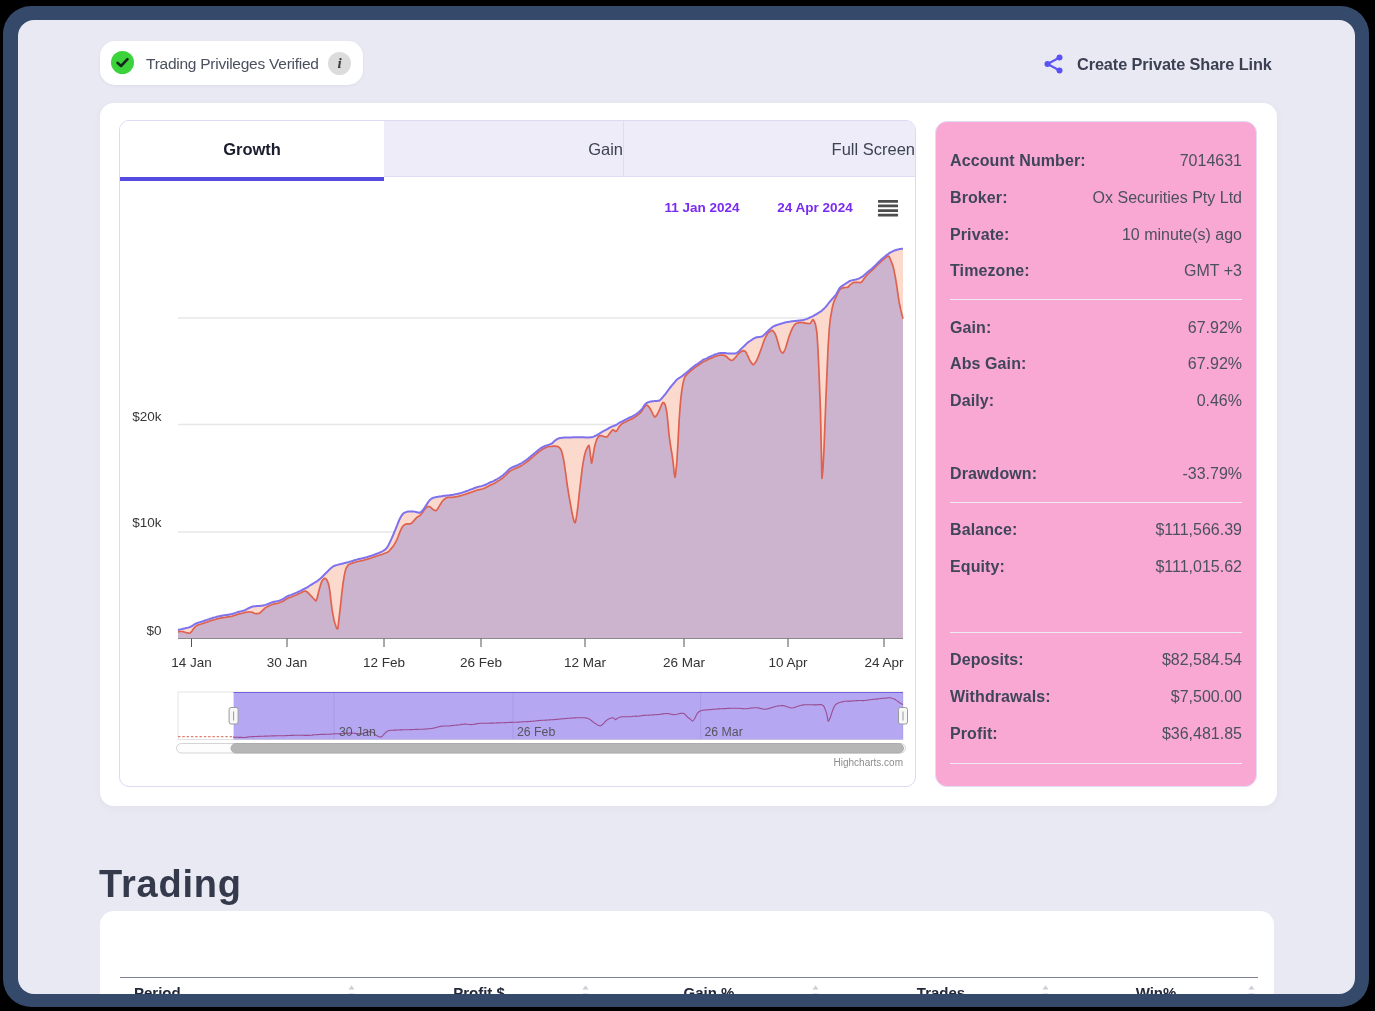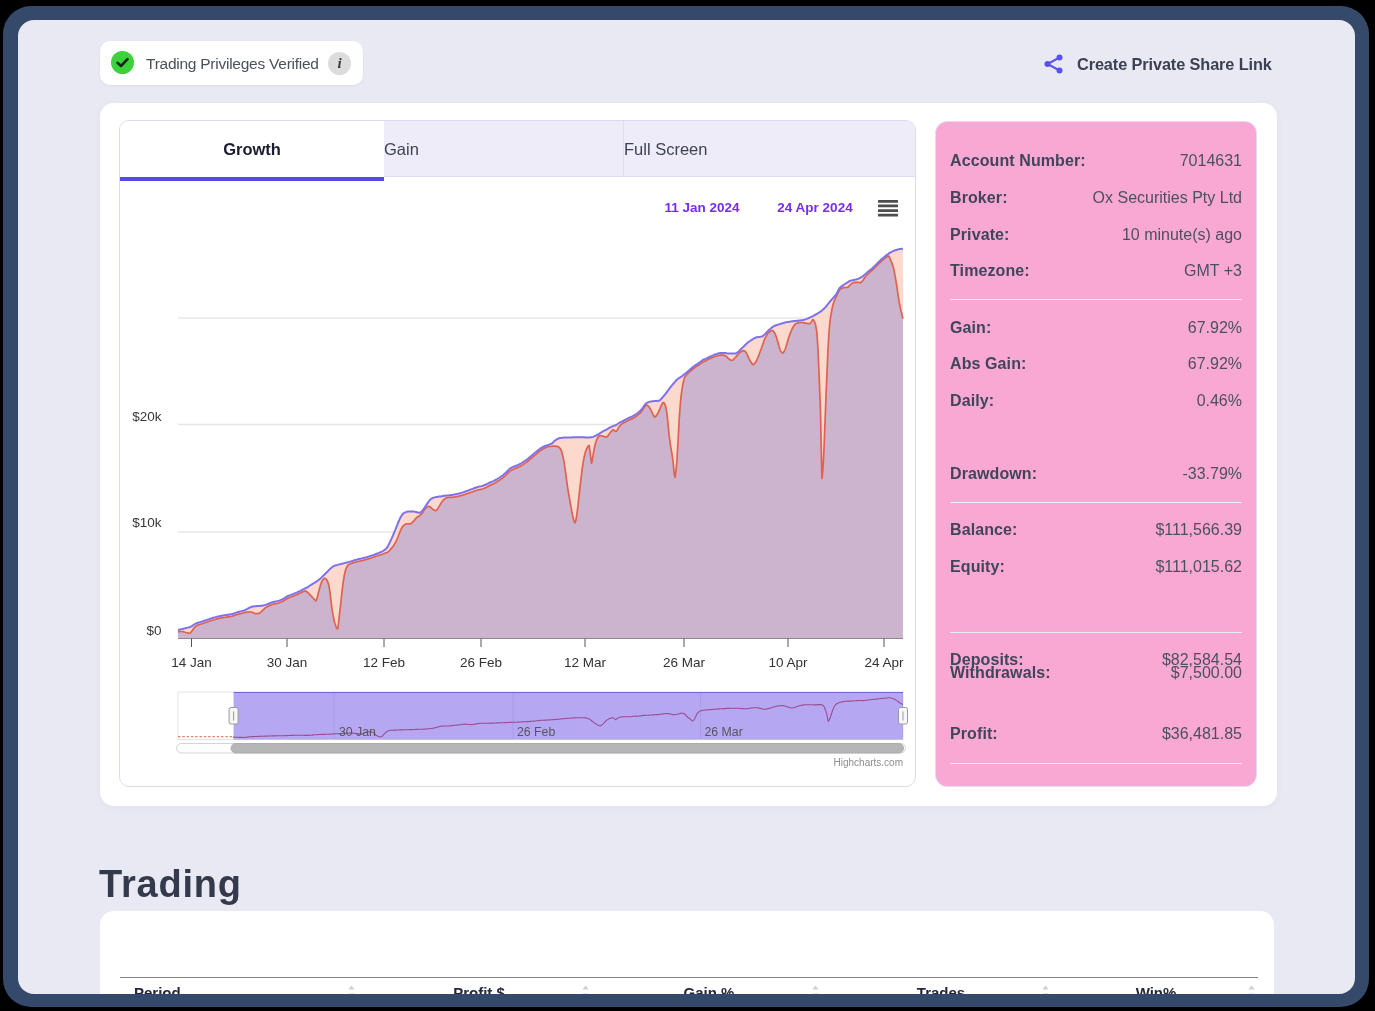--- a/index.html
+++ b/index.html
@@ -3,40 +3,40 @@
 <meta charset="utf-8">
 <style>
 * { margin:0; padding:0; box-sizing:border-box; }
 html,body { width:1375px; height:1011px; background:#000; overflow:hidden;
   font-family:"Liberation Sans", sans-serif; }
 .frame { position:absolute; left:3px; top:6px; width:1366px; height:1001px;
   background:#35496a; border-radius:28px; }
 .page { position:absolute; left:18px; top:20px; width:1337px; height:974px;
   background:#e9e9f3; border-radius:16px; overflow:hidden; }
 .pill { position:absolute; left:82px; top:21px; width:263px; height:44px;
-  background:#fff; border-radius:10px; box-shadow:0 1px 3px rgba(40,40,80,.06); }
+  background:#fff; border-radius:15px; box-shadow:0 1px 3px rgba(40,40,80,.06); }
 .pill .gc { position:absolute; left:11px; top:10px; width:23px; height:23px;
   border-radius:50%; background:#3bd23b; }
 .pill .txt { position:absolute; left:46px; top:0; height:44px; line-height:45px;
   font-size:15.5px; color:#4b505f; letter-spacing:-0.25px; }
 .pill .ic { position:absolute; left:228px; top:10.5px; width:23px; height:23px;
   border-radius:50%; background:#dcdcdc; text-align:center; font-family:"Liberation Serif",serif;
   font-style:italic; font-weight:bold; font-size:15px; line-height:23px; color:#3a3a3a; }
 .share { position:absolute; left:1009px; top:33px; height:22px; }
 .share .stxt { position:absolute; left:50px; top:1.5px; white-space:nowrap;
   font-size:16.3px; font-weight:bold; color:#3b4053; letter-spacing:-0.1px; }
 .bigcard { position:absolute; left:82px; top:83px; width:1177px; height:703px;
   background:#fff; border-radius:14px; box-shadow:0 2px 8px rgba(60,60,120,0.04); }
 .chartbox { position:absolute; left:101px; top:100px; width:797px; height:667px;
   border:1px solid #ded8f2; border-radius:10px; background:#fff; overflow:hidden; }
 .tabs { position:absolute; left:0; top:0; width:795px; height:60px; }
 .tab-inactive { position:absolute; top:0; height:56px; background:#edecf8;
   border-bottom:1px solid #e1dbf3; }
 .tab-label { position:absolute; top:0; height:56px; line-height:57px; width:100%;
-  text-align:left; font-size:16.5px; color:#3e4353; }
+  text-align:right; font-size:16.5px; color:#3e4353; }
 .growth-underline { position:absolute; left:0; top:56px; width:264px; height:4px;
   background:#564be0; }
 .gtab { position:absolute; left:0; top:0; width:264px; height:56px; background:#fff;
   text-align:center; line-height:57px; font-size:16.5px; font-weight:bold; color:#191d2e; }
 .statsbox { position:absolute; left:917px; top:101px; width:322px; height:666px;
   border:1px solid #e2dcf6; border-radius:12px; background:#f9a8d4; }
 .srow { position:absolute; left:14px; right:14px; height:22px; }
 .sl { position:absolute; left:0; font-size:16px; font-weight:bold; color:#40465a;
   letter-spacing:0.1px; }
 .sv { position:absolute; right:0; font-size:16px; color:#4b5060; }
@@ -196,21 +196,21 @@
         <span class="sv">$111,566.39</span>
       </div>
 <div class="srow" style="top:436.0px">
         <span class="sl">Equity:</span>
         <span class="sv">$111,015.62</span>
       </div>
 <div class="srow" style="top:529.0px">
         <span class="sl">Deposits:</span>
         <span class="sv">$82,584.54</span>
       </div>
-<div class="srow" style="top:542px">
+<div class="srow" style="top:566.0px">
         <span class="sl">Withdrawals:</span>
         <span class="sv">$7,500.00</span>
       </div>
 <div class="srow" style="top:603.0px">
         <span class="sl">Profit:</span>
         <span class="sv">$36,481.85</span>
       </div>
 <div class="sdiv" style="top:176.5px"></div>
 <div class="sdiv" style="top:379.5px"></div>
 <div class="sdiv" style="top:509.5px"></div>

